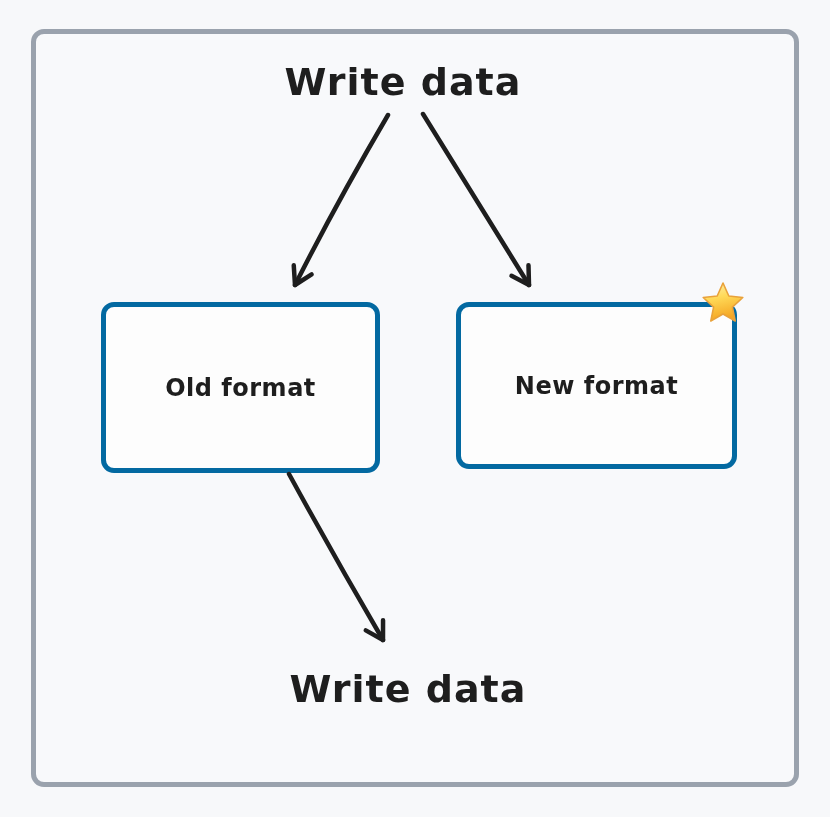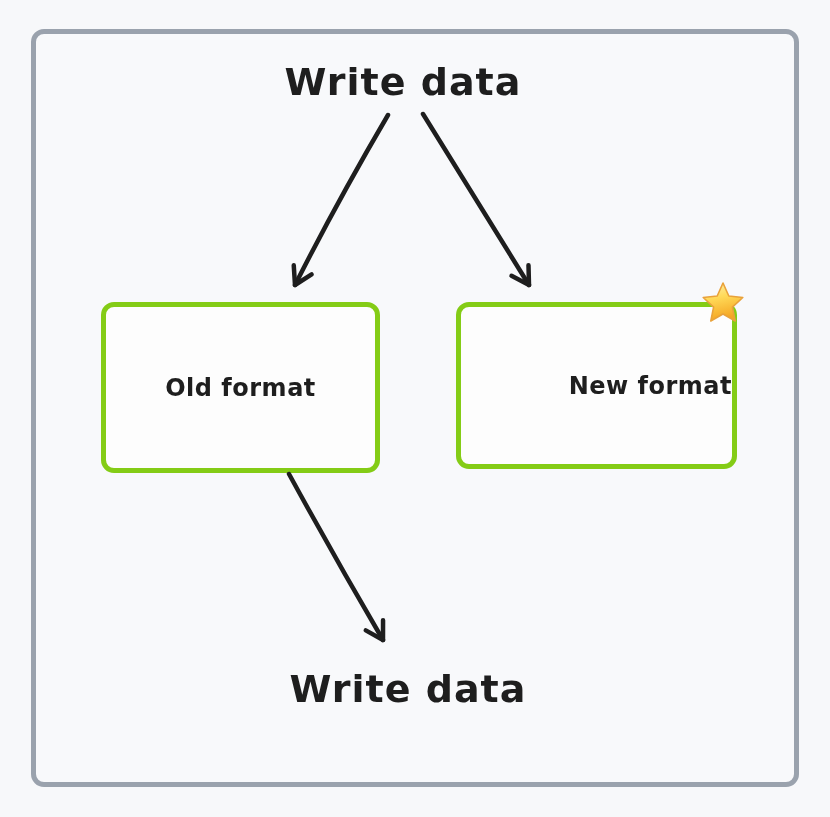--- a/index.html
+++ b/index.html
@@ -40,39 +40,38 @@
     font-size: 38px;
   }
   .footer-label {
     left: 408px;
     top: 667px;
     font-size: 38px;
   }
   .node {
     position: absolute;
     box-sizing: border-box;
-    border: 5px solid #84cc16;
+    border: 5px solid #0369a1;
     border-radius: 13px;
     background: #fdfdfd;
     display: flex;
     align-items: center;
     justify-content: center;
   }
   .node-old {
     left: 101px;
     top: 302px;
     width: 279px;
     height: 171px;
   }
   .node-new {
     left: 456px;
     top: 302px;
     width: 281px;
     height: 167px;
-    justify-content: flex-end;
   }
   .node-label {
     font-size: 24px;
     font-weight: 700;
     color: #1e1e1e;
     letter-spacing: 0.5px;
   }
   .overlay {
     position: absolute;
     left: 0;

